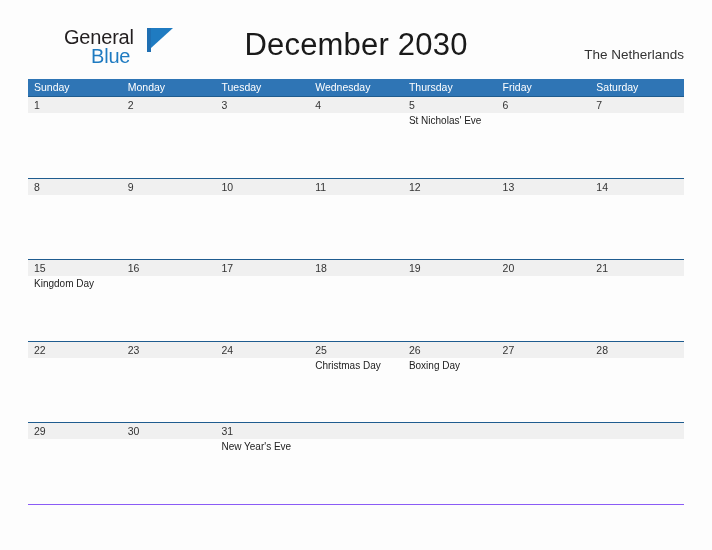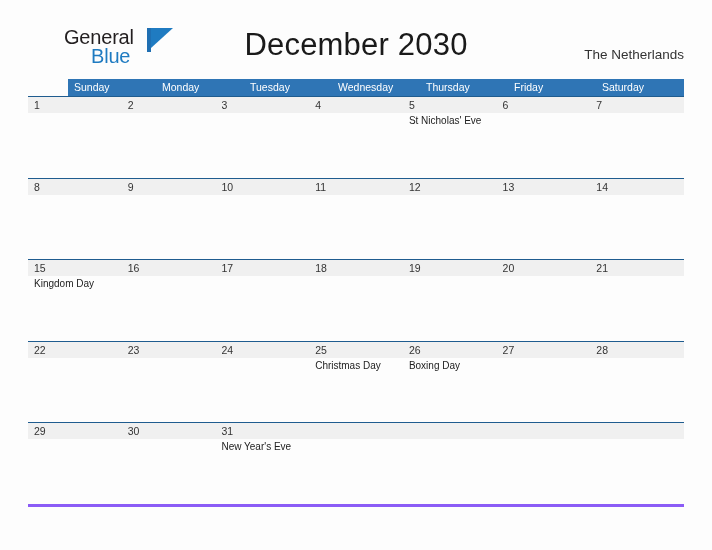--- a/index.html
+++ b/index.html
@@ -111,39 +111,38 @@
     position: absolute;
     left: 28px;
     top: 79px;
     width: 656px;
   }
 
   .weekday-row {
     display: flex;
     background: #2f75b5;
     height: 17px;
-    margin-left: 40px;
   }
   .weekday-cell {
     flex: 1 1 0;
     padding-left: 6px;
     box-sizing: border-box;
     color: #ffffff;
     font-size: 10.5px;
     line-height: 17px;
     white-space: nowrap;
   }
 
   .week-row {
     position: relative;
     height: 80.5px;
     border-top: 1px solid #1f5c8f;
   }
   .week-row:last-child {
-    border-bottom: 3px solid #8b5cf6;
+    border-bottom: 1px solid #8b5cf6;
   }
   .week-band {
     position: absolute;
     left: 0;
     top: 0;
     width: 100%;
     height: 16px;
     background: #f0f0f0;
   }
   .week-cells {

